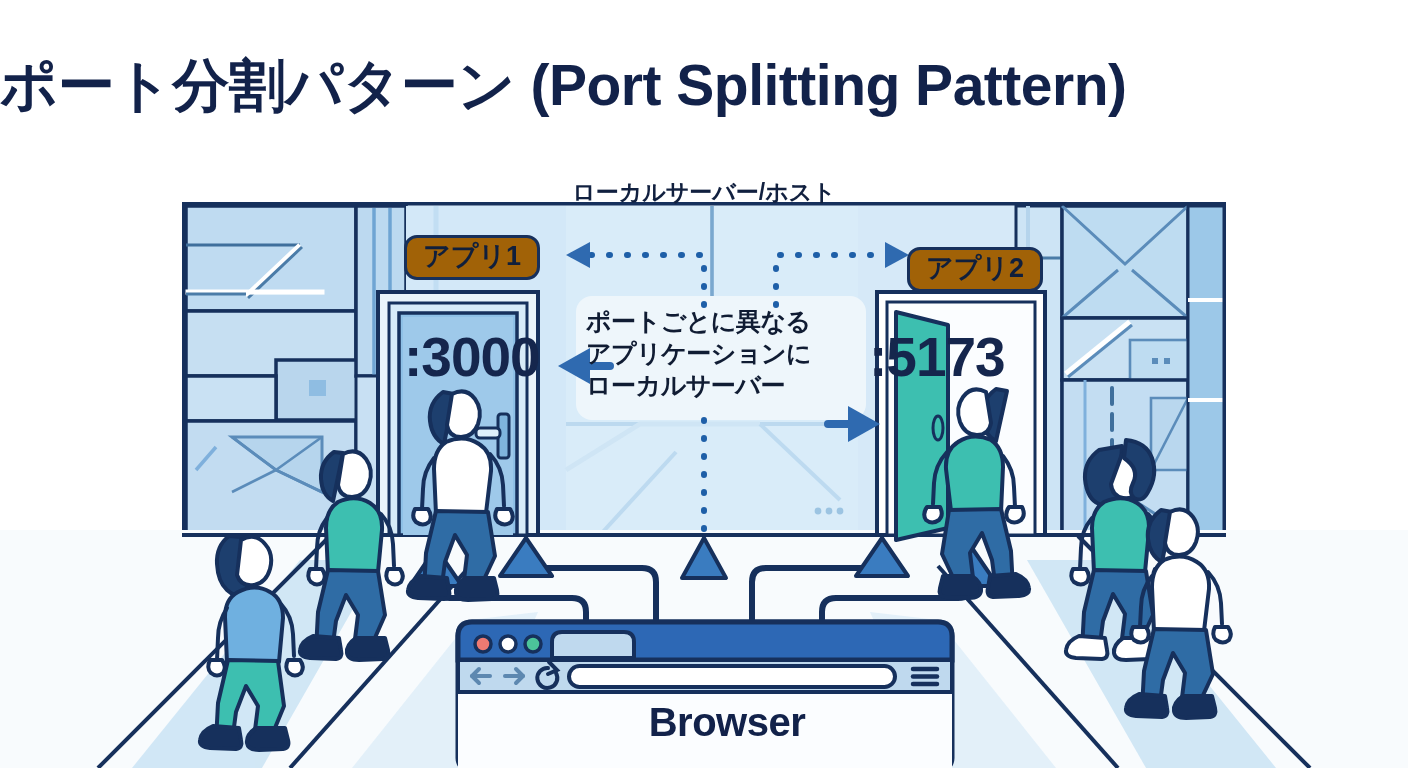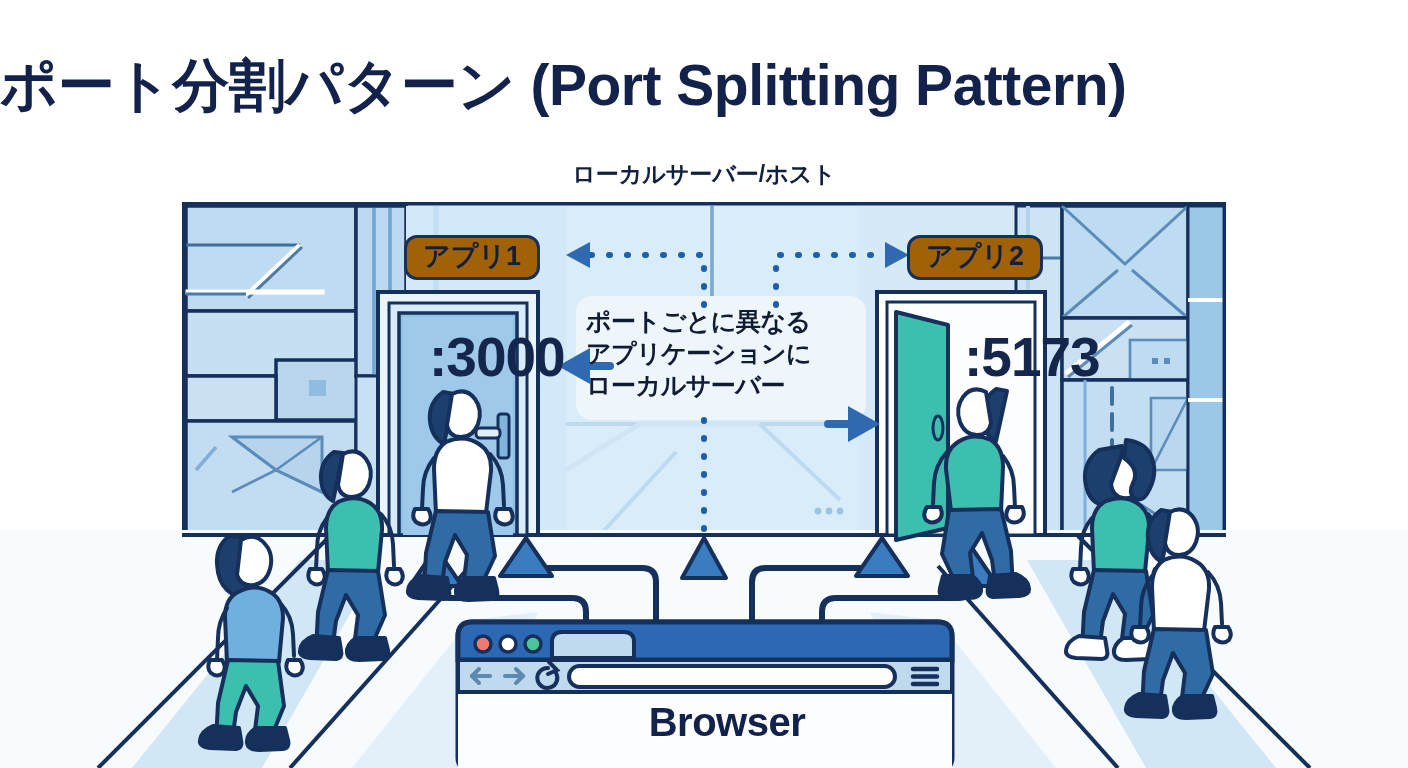--- a/index.html
+++ b/index.html
@@ -13,36 +13,36 @@
 
   
   .ov{position:absolute;white-space:pre;}
 
   #page-title{
     left:0;top:48px;width:1408px;text-align:left;
     font-size:57px;font-weight:bold;color:#12224a;
     letter-spacing:-0.5px;
   }
   #host-label{
-    left:0;top:159px;width:1408px;text-align:center;
+    left:0;top:177px;width:1408px;text-align:center;
     font-size:23px;font-weight:bold;color:#11203f;
   }
   .app-chip{
     font-size:27px;font-weight:bold;color:#101f3c;
     background:#a16207;border:3px solid #17305c;border-radius:13px;
     padding:4px 16px 7px 16px;line-height:1.05;
   }
   #app1-chip{left:404px;top:235px;}
-  #app2-chip{left:907px;top:235px;text-align:right;}
+  #app2-chip{left:907px;top:247px;text-align:right;}
 
   .port-num{
-    font-size:55px;font-weight:bold;color:#15264d;letter-spacing:-1px;padding-left:25px;
+    font-size:55px;font-weight:bold;color:#15264d;letter-spacing:-1px;
   }
   #port1{left:404px;top:325px;}
-  #port2{left:939px;top:325px;}
+  #port2{left:869px;top:325px;}
 
   #center-note{
     left:586px;top:305px;width:268px;
     font-size:25px;font-weight:bold;color:#101c33;
     line-height:1.28;letter-spacing:-0.5px;
   }
   #browser-label{
     left:455px;top:700px;width:544px;text-align:center;
     font-size:40px;font-weight:bold;color:#12224a;letter-spacing:-0.5px;
   }

